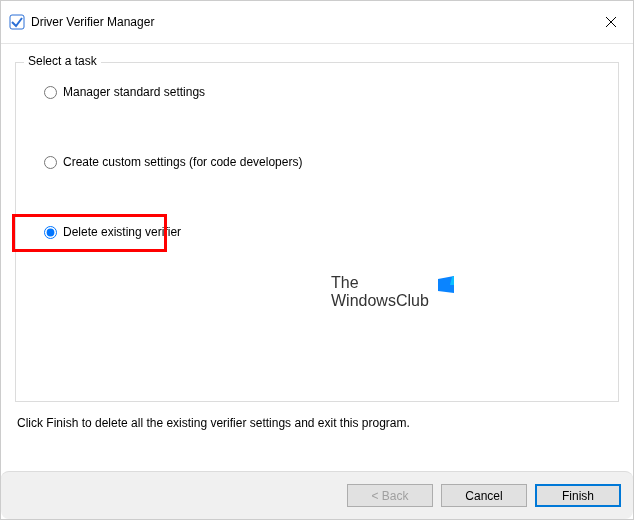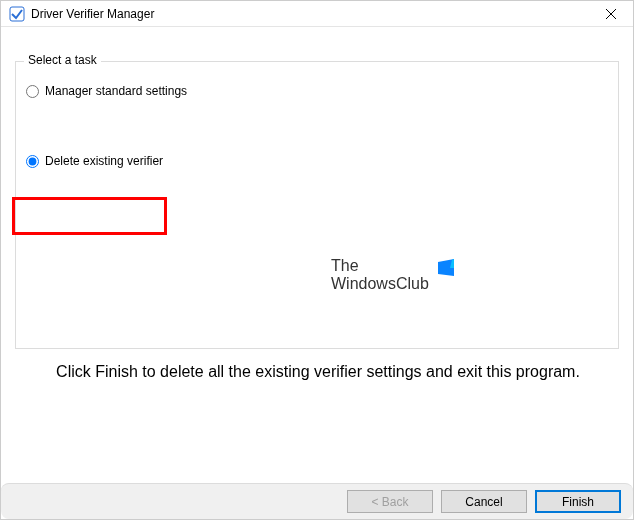--- a/index.html
+++ b/index.html
@@ -16,21 +16,21 @@
     }
     .window {
       width: 634px;
       height: 520px;
       border: 1px solid #cccccc;
       display: flex;
       flex-direction: column;
       background: #ffffff;
     }
     .titlebar {
-      height: 26px;
+      height: 43px;
       display: flex;
       align-items: center;
       padding: 0 0 0 8px;
       border-bottom: 1px solid #e5e5e5;
     }
     .titlebar-icon {
       width: 16px;
       height: 16px;
       margin-right: 6px;
       display: inline-flex;
@@ -57,23 +57,23 @@
     .content {
       flex: 1;
       display: flex;
       flex-direction: column;
       padding: 10px 14px 0 14px;
       position: relative;
     }
     .groupbox {
       border: 1px solid #dcdcdc;
       position: relative;
-      padding: 18px 10px 20px 8px;
-      margin-top: 24px;
-      height: 288px;
+      padding: 18px 10px 20px 26px;
+      margin-top: 8px;
+      height: 340px;
     }
     .groupbox-legend {
       position: absolute;
       top: -9px;
       left: 8px;
       background: #ffffff;
       padding: 0 4px;
       font-size: 12px;
       color: #000;
     }
@@ -113,28 +113,27 @@
       color: #333;
       line-height: 1.15;
       font-family: "Segoe UI Semilight", "Segoe UI", sans-serif;
     }
     .watermark-flag {
       width: 18px;
       height: 18px;
       margin-top: 2px;
     }
     .instruction {
-      font-size: 16px;
+      font-size: 12px;
       color: #000;
       margin-top: 14px;
       padding-left: 2px;
-      text-align: center;
     }
     .footer {
-      height: 36px;
+      height: 48px;
       border-top: 1px solid #dcdcdc;
       background: #f0f0f0;
       display: flex;
       align-items: center;
       justify-content: flex-end;
       padding: 0 12px;
       gap: 8px;
       border-radius: 8px;
     }
     .btn {
@@ -182,20 +181,24 @@
   <div class="content">
 
     <div class="groupbox">
       <span class="groupbox-legend">Select a task</span>
 
       <label class="radio-row">
         <input type="radio" name="task" class="radio-input" style="">
         <span>Manager standard settings</span>
       </label>
 
+      <label class="radio-row">
+        <input type="radio" name="task" class="radio-input" style="">
+        <span>Create custom settings (for code developers)</span>
+      </label>
 
       <label class="radio-row">
         <input type="radio" name="task" class="radio-input" checked="" style="">
         <span>Delete existing verifier</span>
       </label>
 
 
 
     </div>
 

